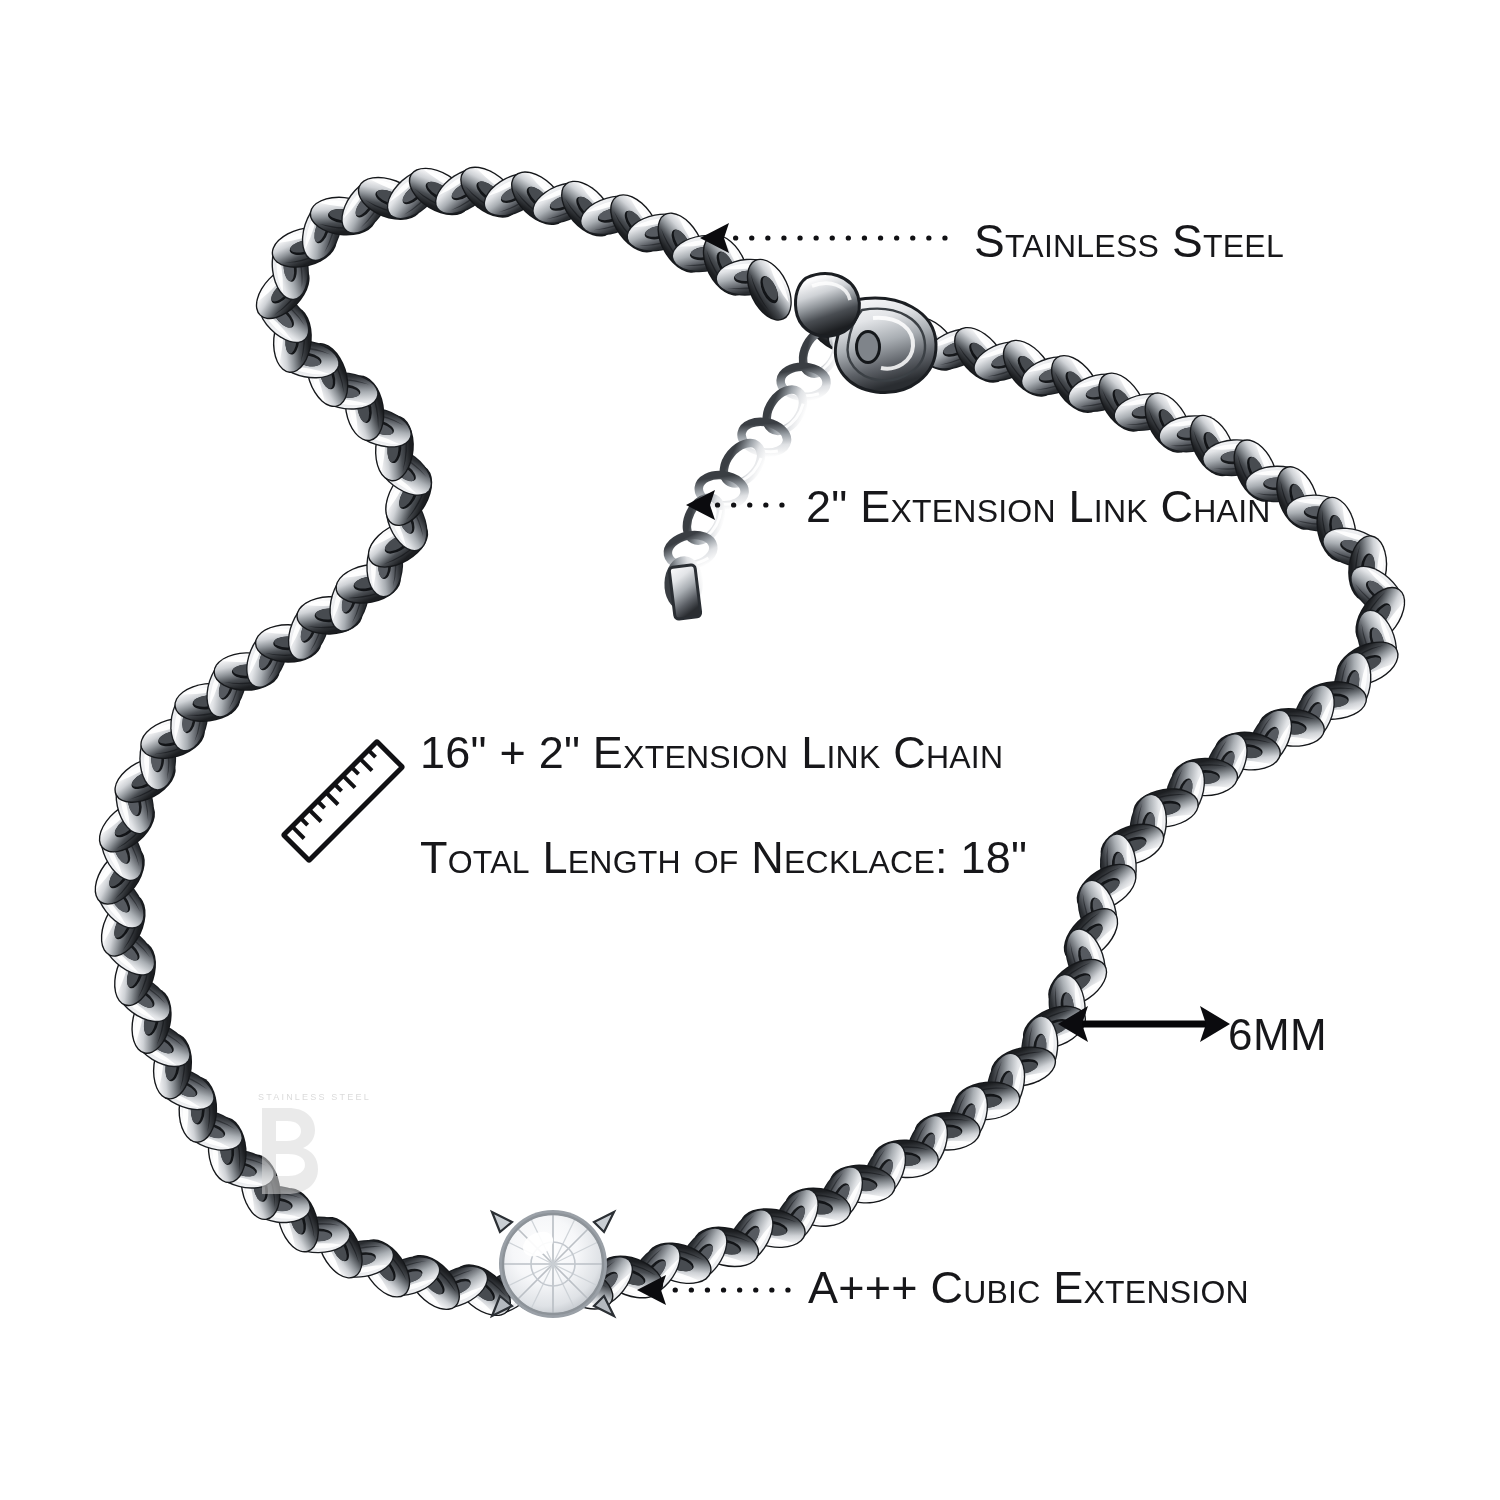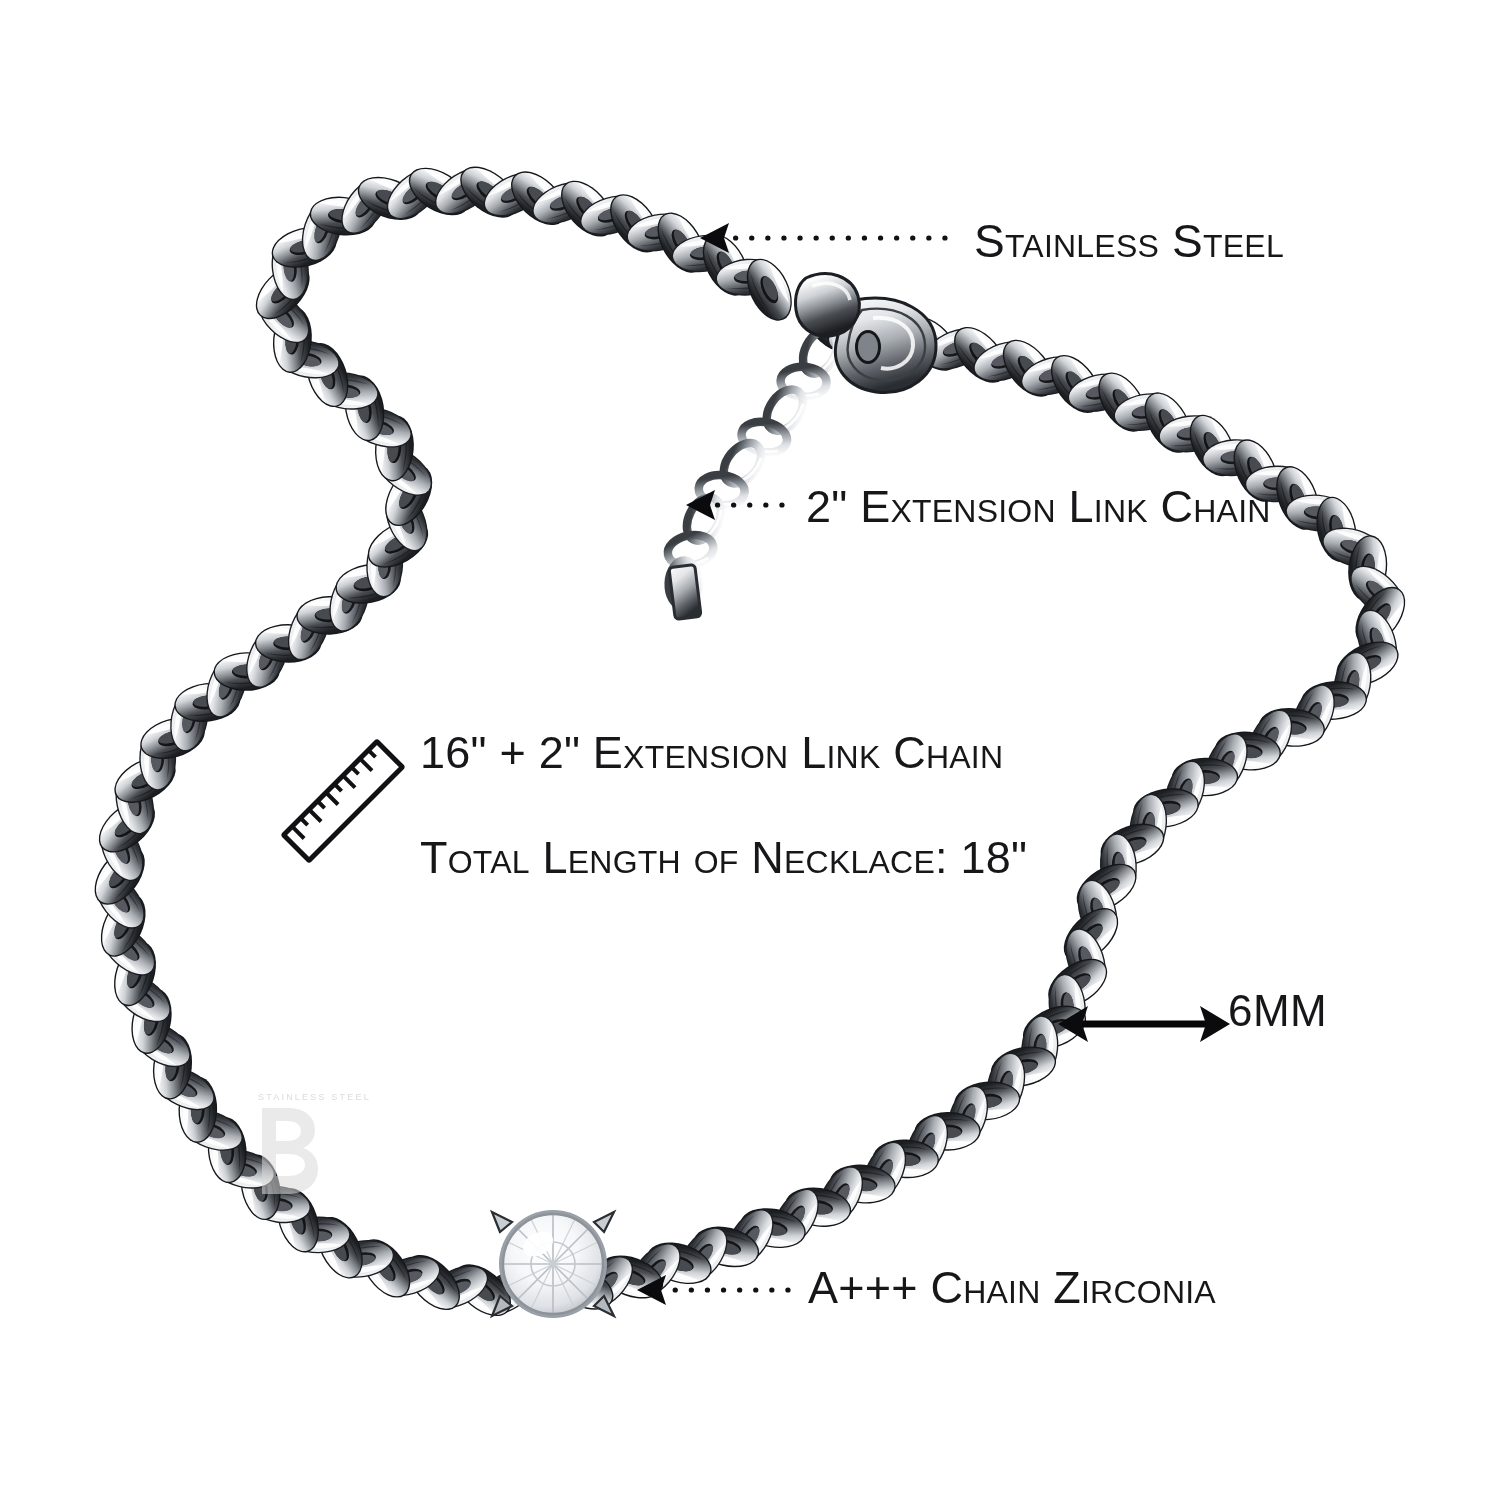--- a/index.html
+++ b/index.html
@@ -34,21 +34,21 @@
     font-weight: 400;
     letter-spacing: 0.005em;
     
     font-variant: small-caps;
     font-feature-settings: "smcp" 1;
   }
   .anno-stainless  { left: 974px;  top: 214px; font-size: 46px; }
   .anno-ext        { left: 806px;  top: 481px; font-size: 45px; }
   .anno-sixteen    { left: 420px;  top: 727px; font-size: 45px; }
   .anno-total      { left: 420px;  top: 832px; font-size: 45px; }
-  .anno-mm         { left: 1228px; top: 986px; font-size: 44px; font-variant: normal; letter-spacing: 0.01em;}
+  .anno-mm         { left: 1228px; top: 1010px; font-size: 44px; font-variant: normal; letter-spacing: 0.01em;}
   .anno-cz         { left: 808px;  top: 1262px; font-size: 45px; }
 
   
   #overlay {
     position: absolute;
     inset: 0;
     width: 1500px;
     height: 1500px;
     pointer-events: none;
   }
@@ -421,15 +421,15 @@
   <div class="anno anno-stainless">Stainless Steel</div>
 
   <div class="anno anno-ext">2" Extension Link Chain</div>
 
   <div class="anno anno-sixteen">16" + 2" Extension Link Chain</div>
 
   <div class="anno anno-total">Total Length of Necklace: 18"</div>
 
   <div class="anno anno-mm">6MM</div>
 
-  <div class="anno anno-cz">A+++ Chain Zirconia</div>
+  <div class="anno anno-cz">A+++ Cubic Extension</div>
 
 </div>
 
 </body></html>

